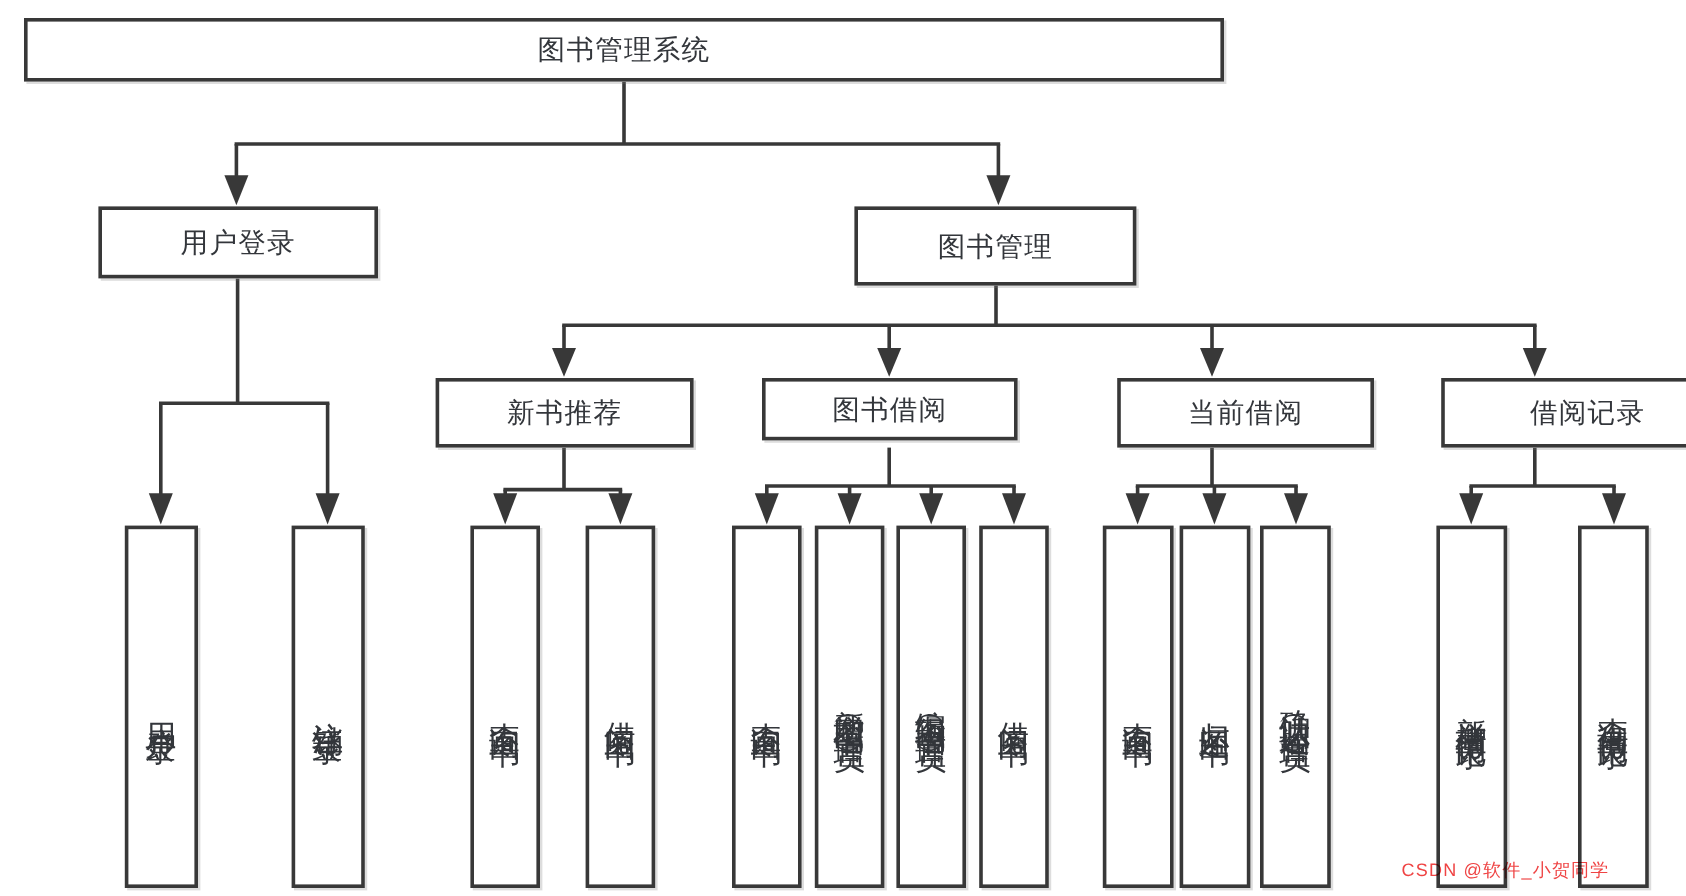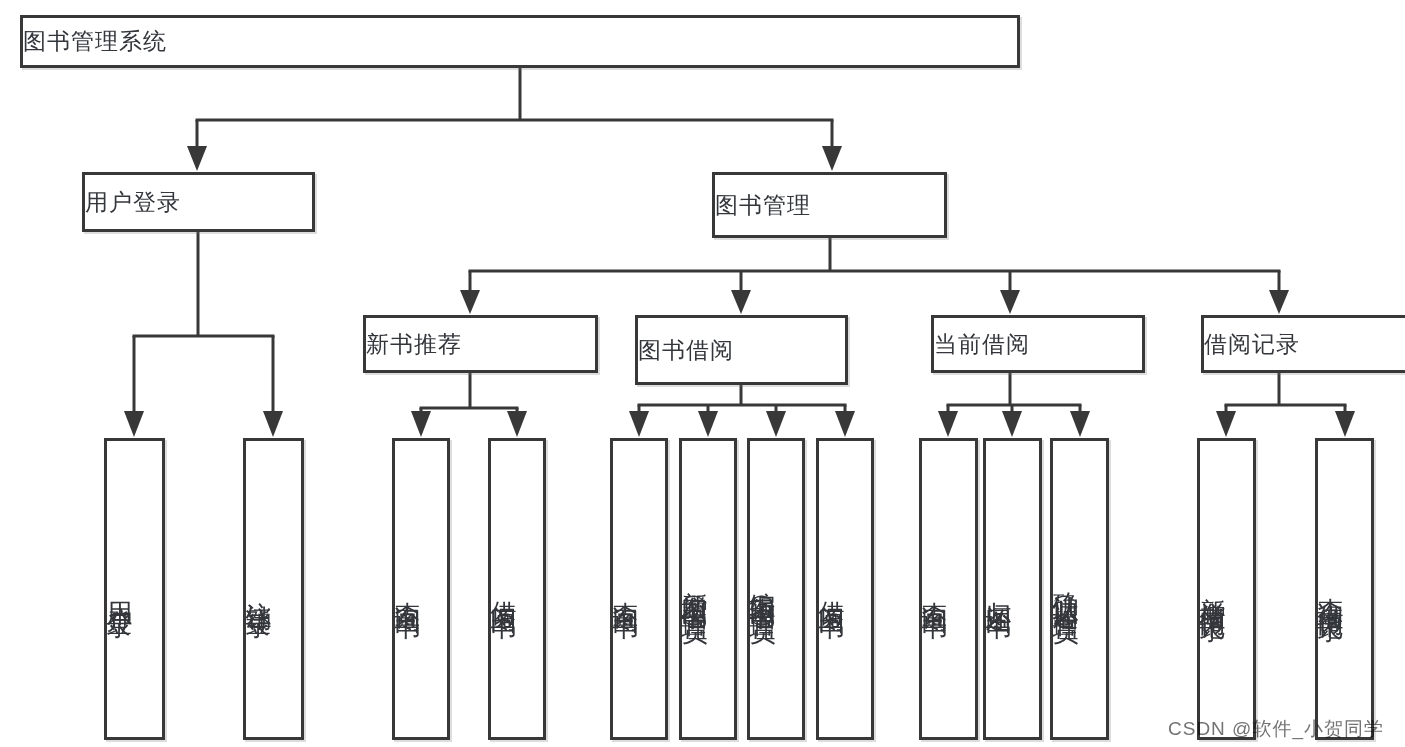--- a/index.html
+++ b/index.html
@@ -17,43 +17,43 @@
     width: 1405px; height: 747px;
     pointer-events: none;
   }
   .box {
     position: absolute;
     box-sizing: border-box;
     border: 3px solid #383838;
     background: #ffffff;
     display: flex;
     align-items: center;
-    justify-content: flex-start;
+    justify-content: center;
     color: #33363b;
     box-shadow: 2px 2px 0 rgba(120,120,120,0.25);
   }
   .box.h .label {
     font-size: 23px;
     letter-spacing: 1px;
     white-space: nowrap;
   }
   .box.leaf .label {
     writing-mode: vertical-rl;
     text-orientation: mixed;
     font-size: 26px;
     letter-spacing: 4px;
     line-height: 1;
   }
   #watermark {
     position: absolute;
     left: 1168px;
     top: 716px;
-    font-size: 19px;
+    font-size: 15px;
     letter-spacing: 1px;
-    color: #737373;
+    color: #ef4444;
     white-space: nowrap;
     mix-blend-mode: multiply;
     z-index: 5;
   }
 </style>
 </head>
 <body>
 
 <div id="canvas">
 
@@ -127,24 +127,24 @@
     <span class="label">图书管理系统</span>
   </div>
 
   <div class="box h" style="left:82px; top:172px; width:233px; height:60px;">
     <span class="label">用户登录</span>
   </div>
   <div class="box h" style="left:712px; top:172px; width:235px; height:66px;">
     <span class="label">图书管理</span>
   </div>
 
-  <div class="box h" style="left:363px; top:315px; width:235px; height:58px;">
+  <div class="box h" style="left:363px; top:315px; width:215px; height:58px;">
     <span class="label">新书推荐</span>
   </div>
-  <div class="box h" style="left:635px; top:315px; width:213px; height:70px;">
+  <div class="box h" style="left:635px; top:315px; width:213px; height:52px;">
     <span class="label">图书借阅</span>
   </div>
   <div class="box h" style="left:903px; top:315px; width:214px; height:58px;margin-left:28px;">
     <span class="label">当前借阅</span>
   </div>
   <div class="box h" style="left:1173px; top:315px; width:244px; height:58px;margin-left:28px;">
     <span class="label">借阅记录</span>
   </div>
 
   <div class="box leaf" style="left:104px; top:438px; width:61px; height:302px;">

